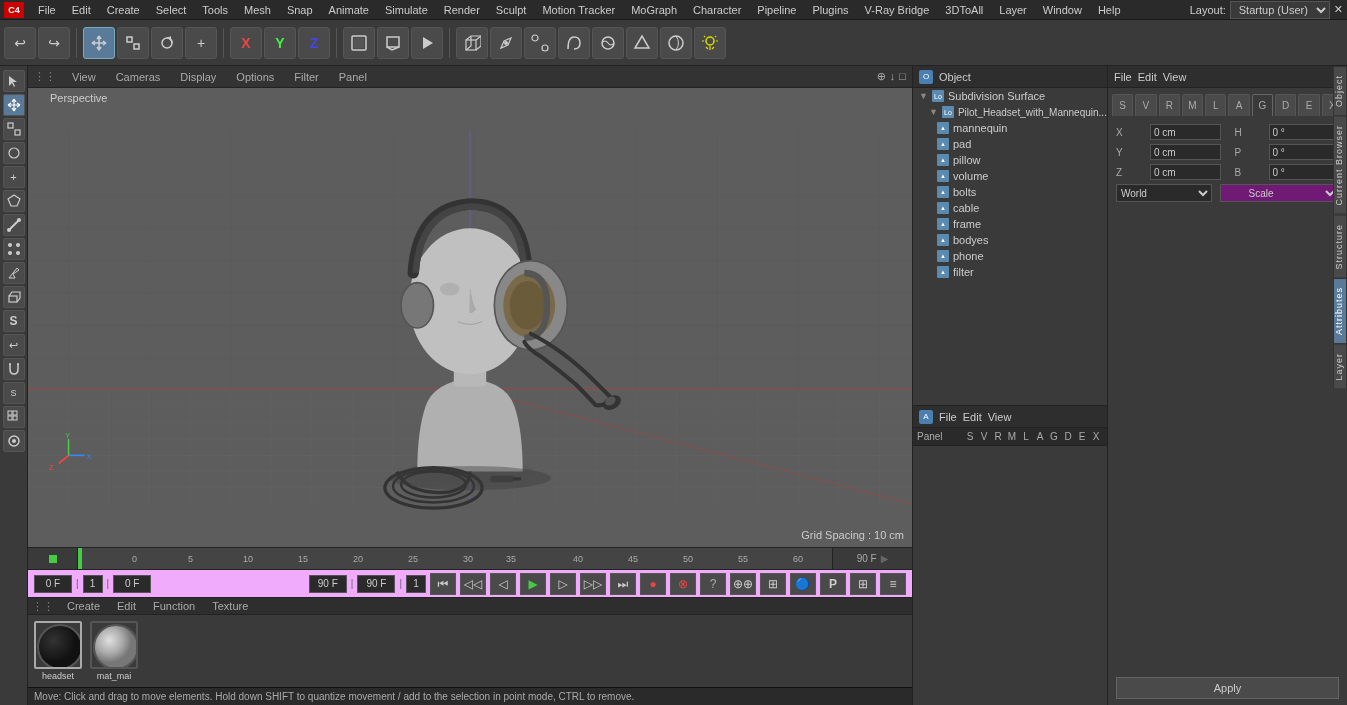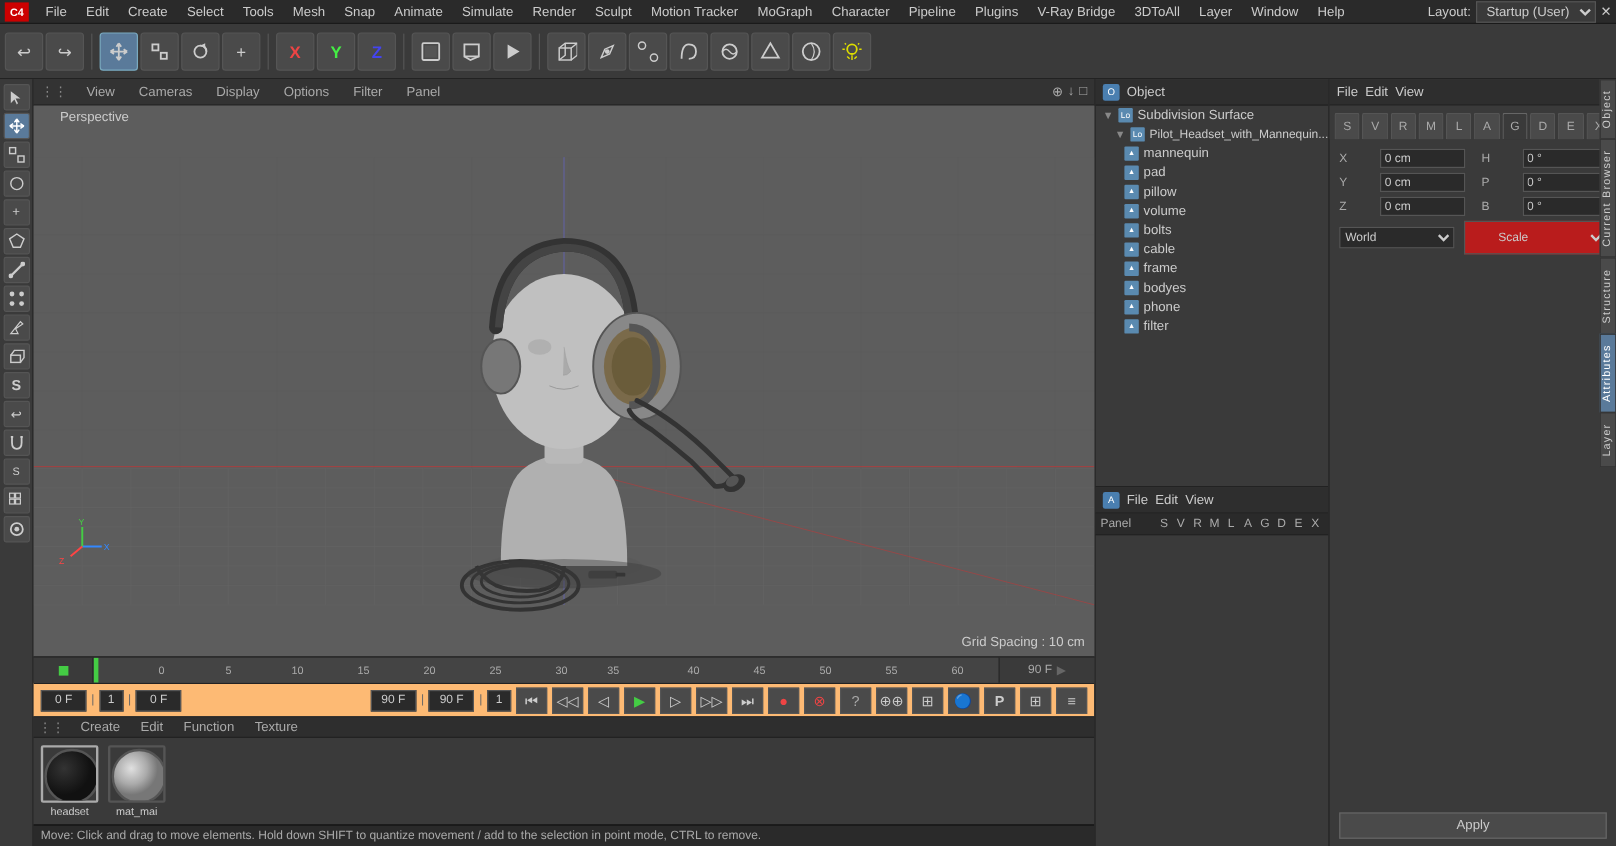--- a/index.html
+++ b/index.html
@@ -178,21 +178,21 @@
       flex: 1;
       height: 100%;
       background: #444;
       position: relative;
       overflow: hidden;
     }
 
     
     #playback-controls {
       height: 28px;
-      background: #fdba74;
+      background: #f0abfc;
       display: flex;
       align-items: center;
       padding: 0 6px;
       gap: 4px;
       border-top: 1px solid #222;
       justify-content: center;
     }
     .frame-input {
       width: 40px;
       height: 18px;
@@ -1090,21 +1090,21 @@
         <span class="props-sep"></span>
         <span class="props-label">B</span>
         <input class="props-input" value="0 °" readonly="" style="">
       </div>
 
       <div class="props-row">
         <select class="props-dropdown" style="flex:1;height:18px;background:#2a2a2a;border:1px solid #555;color:#ccc;font-size:10px;">
           <option>World</option>
           <option>Object</option>
         </select>
-        <select class="props-dropdown" style="flex:1;height:28px;background:#b91c1c;border:1px solid #555;color:#ccc;font-size:10px;margin-left:4px;padding-left:24px;">
+        <select class="props-dropdown" style="flex:1;height:18px;background:#701a75;border:1px solid #555;color:#ccc;font-size:10px;margin-left:4px;padding-left:24px;">
           <option>Scale</option>
         </select>
       </div>
 
     </div>
 
     <div id="apply-btn">
       <span>Apply</span>
     </div>
 

